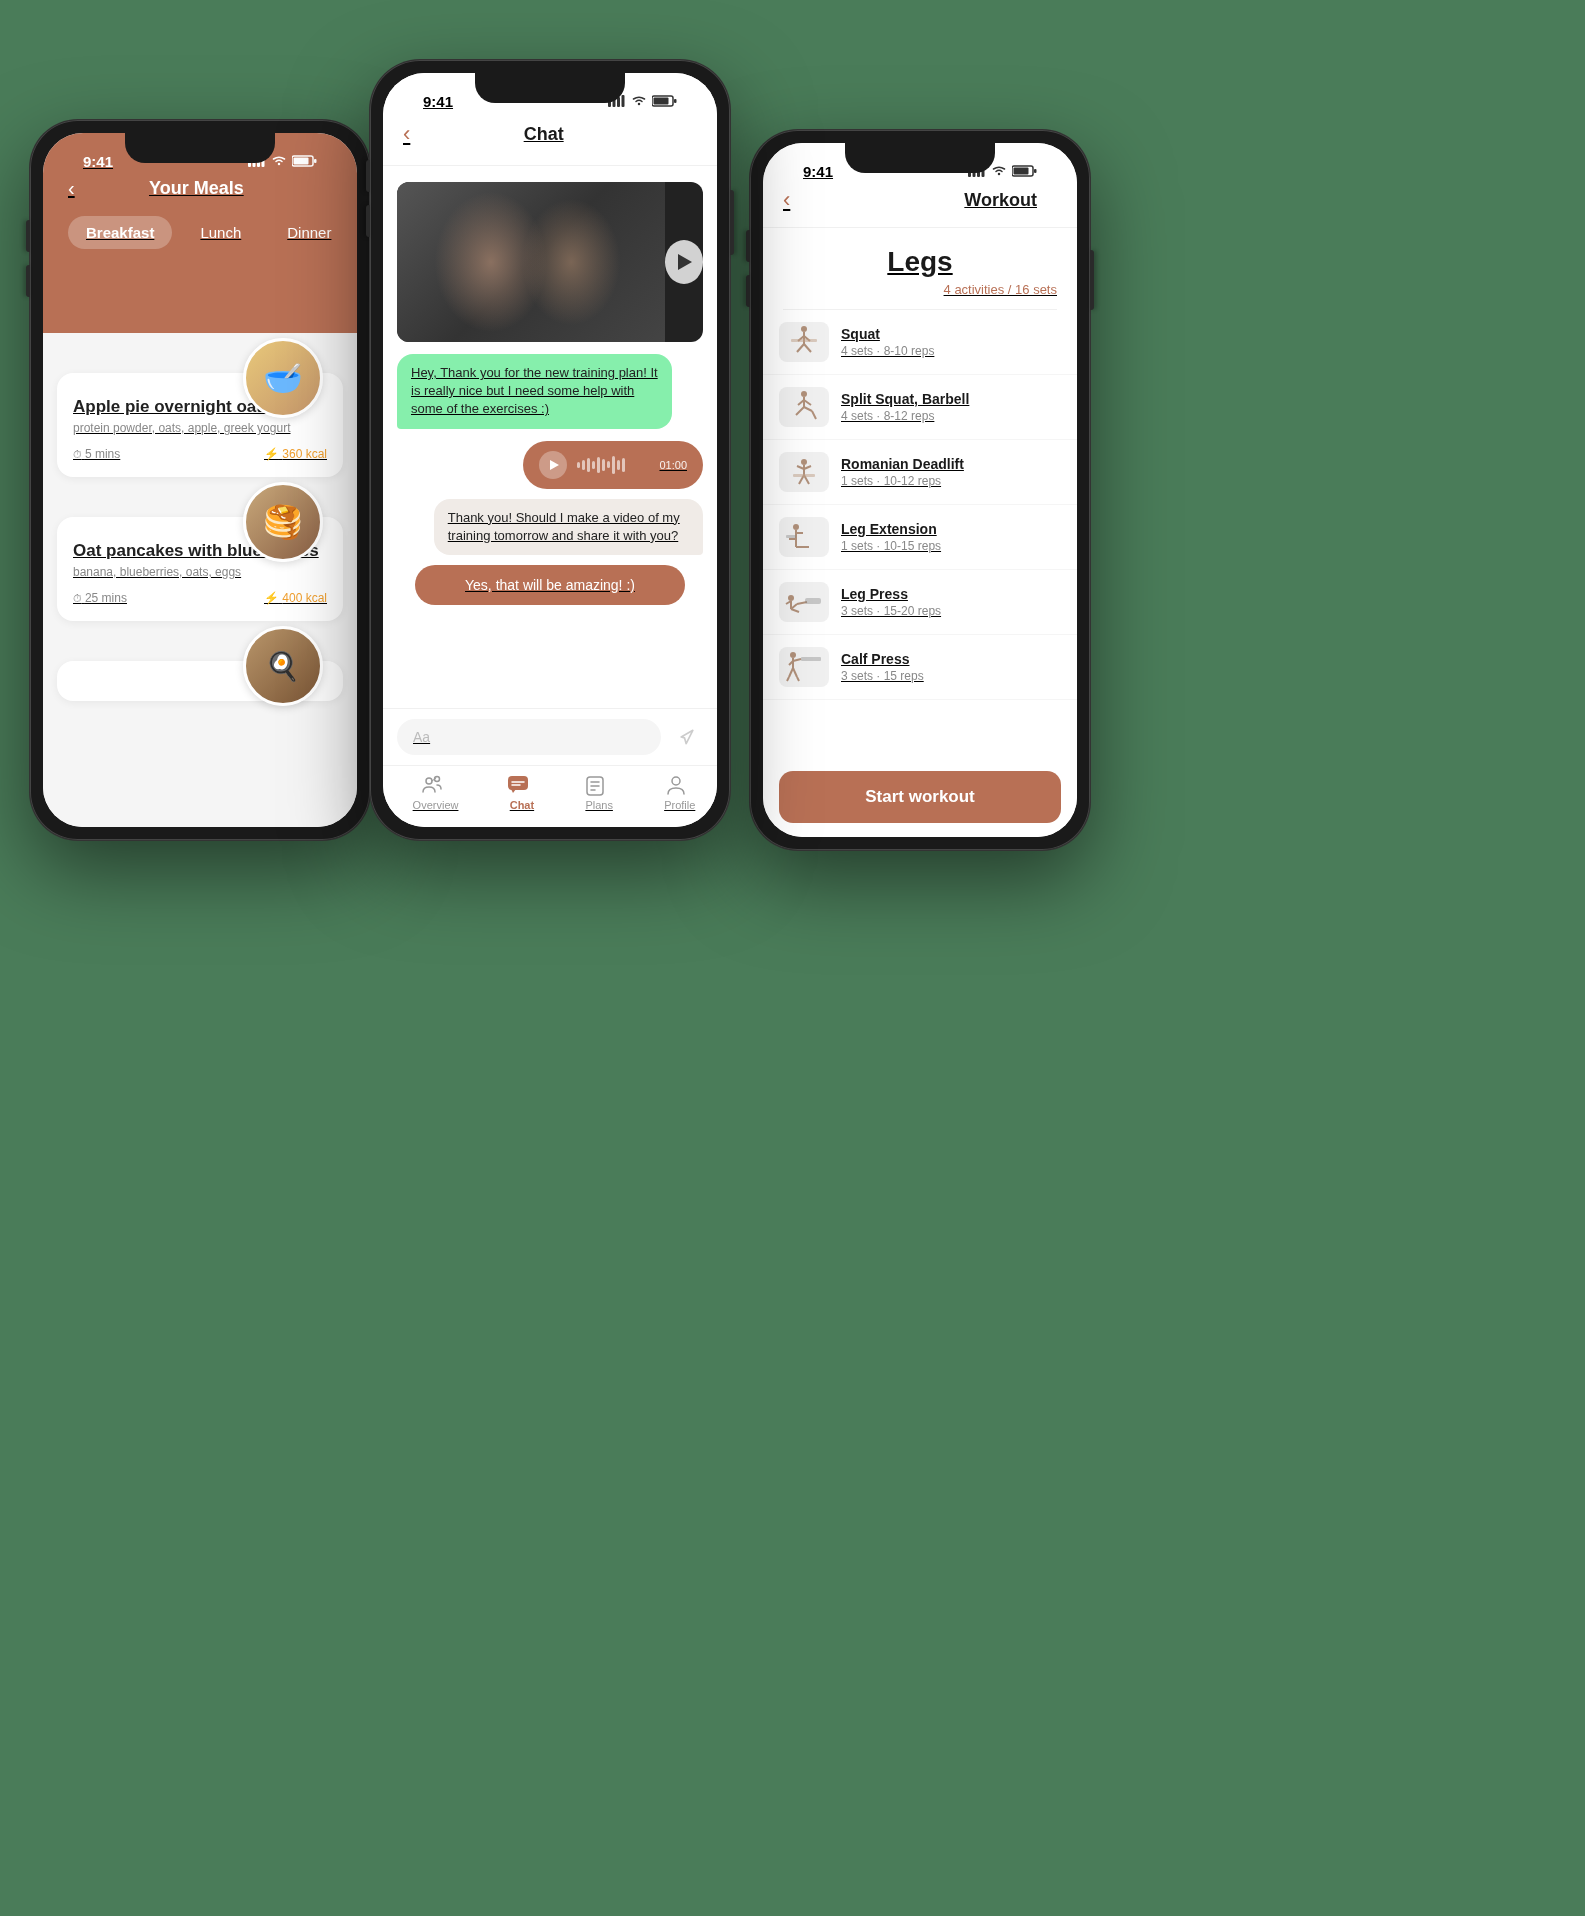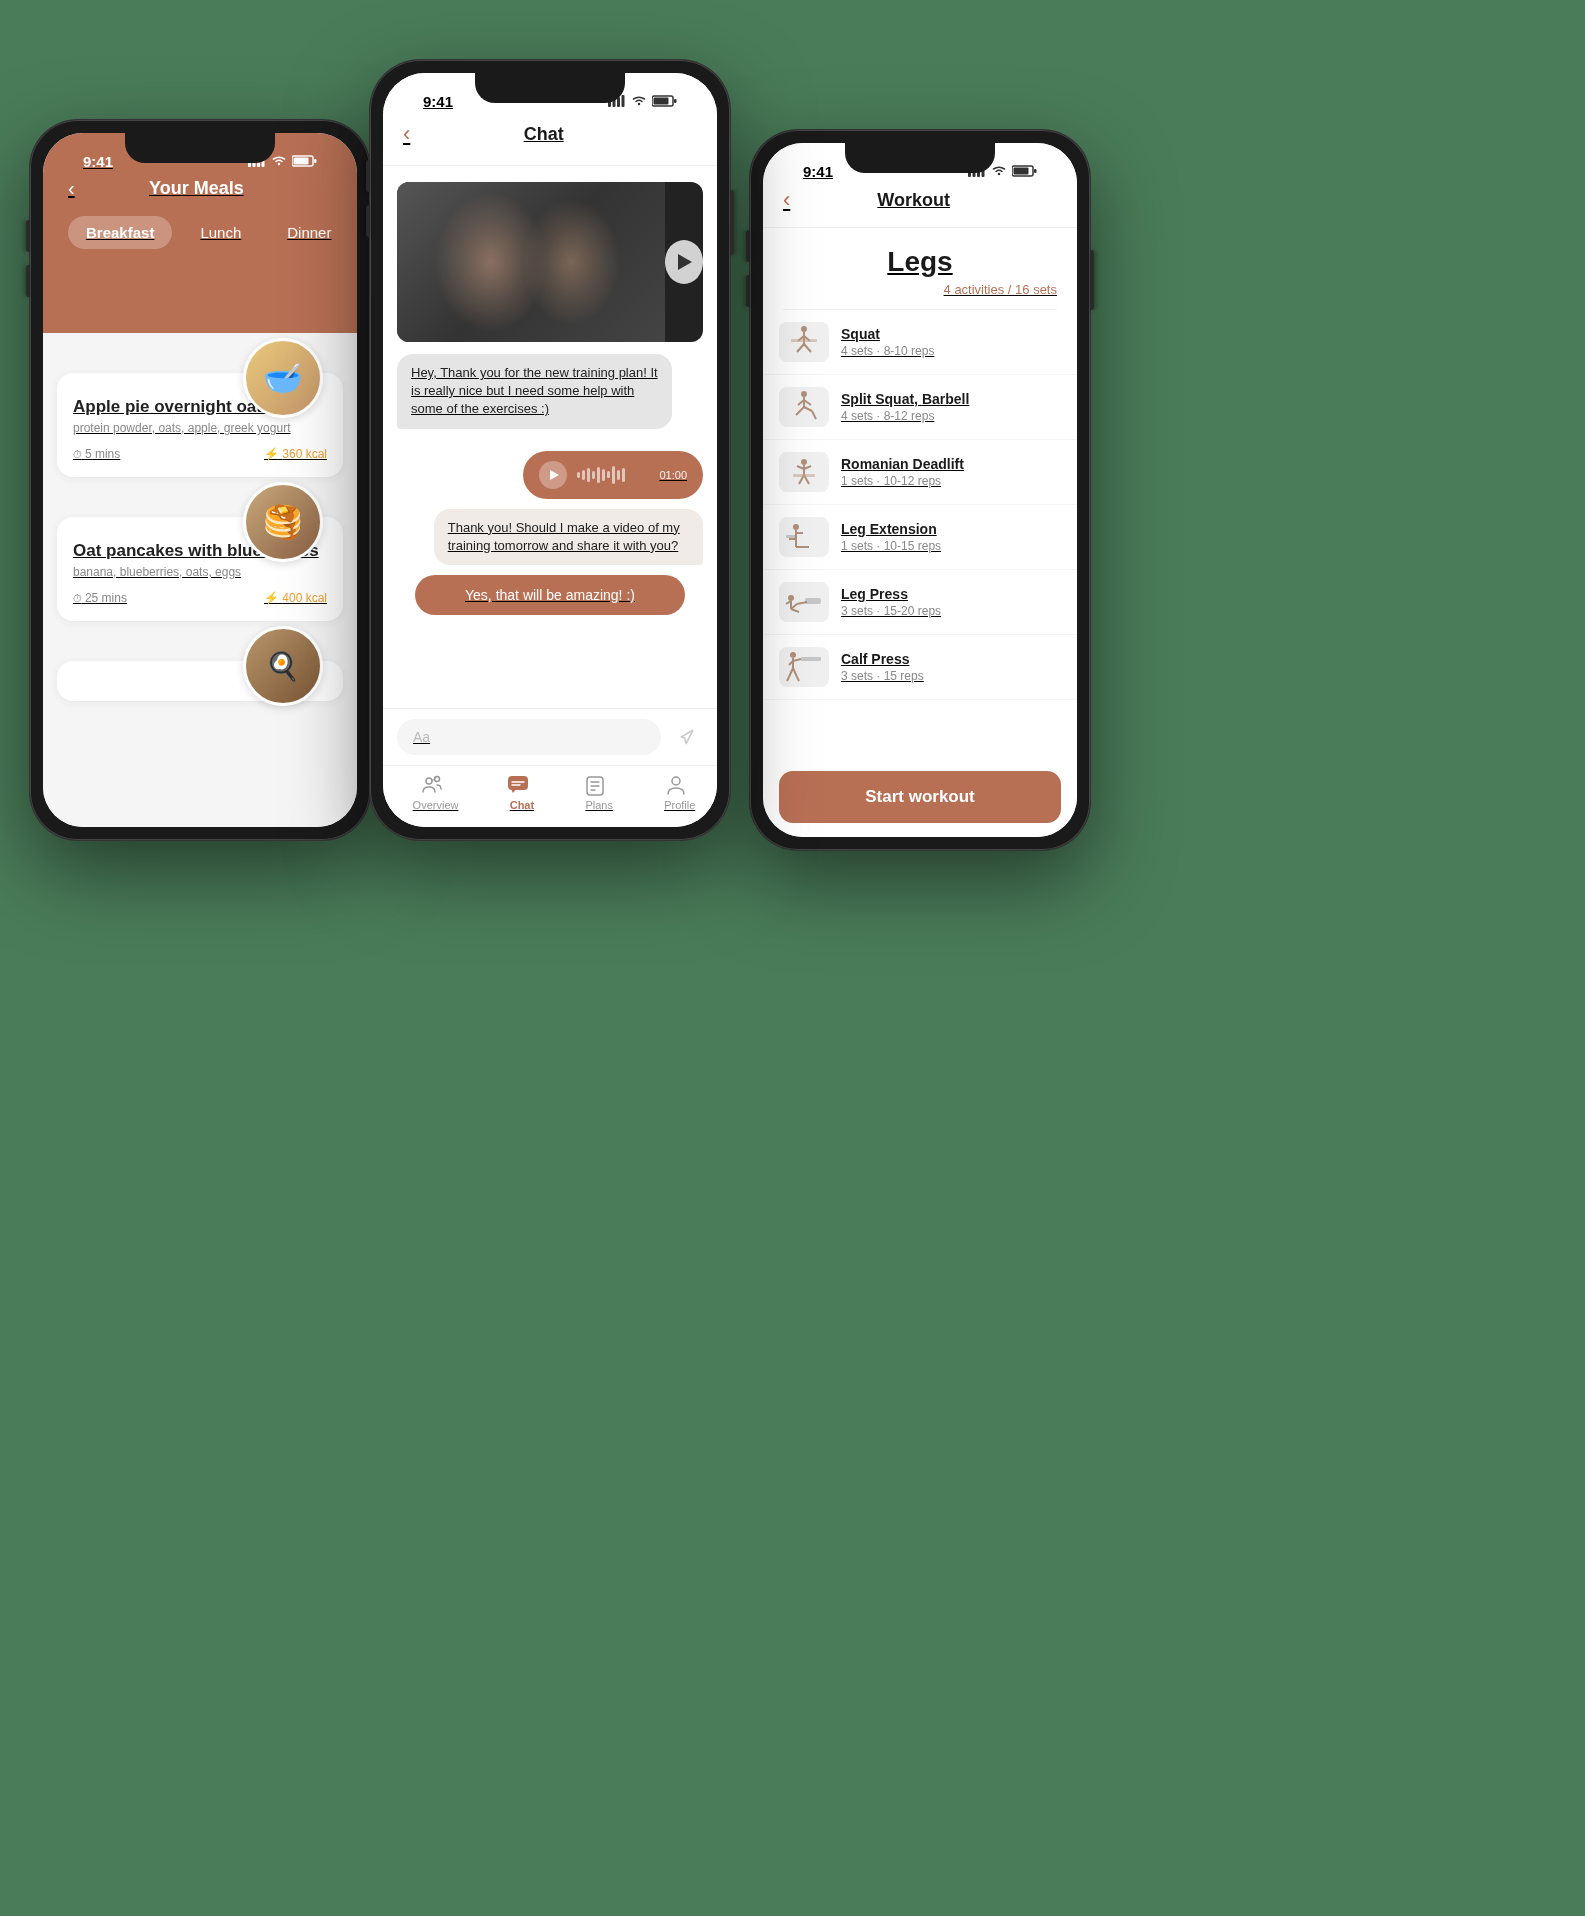--- a/index.html
+++ b/index.html
@@ -296,24 +296,24 @@
     .play-triangle {
       width: 0;
       height: 0;
       border-left: 14px solid #333;
       border-top: 8px solid transparent;
       border-bottom: 8px solid transparent;
       margin-left: 3px;
     }
 
     .msg-received {
-      background: #e5e5e5;
+      background: #86efac;
       border-radius: 16px 16px 16px 4px;
       padding: 10px 14px;
-      margin-bottom: 22px;
+      margin-bottom: 12px;
       max-width: 90%;
       font-size: 13px;
       color: #222;
       line-height: 1.4;
     }
 
     .audio-msg {
       background: #b87055;
       border-radius: 24px;
       padding: 10px 16px;
@@ -465,21 +465,21 @@
 
     .workout-header .status-bar { color: #000; }
 
     .workout-title-bar {
       display: flex;
       align-items: center;
     }
 
     .workout-title {
       flex: 1;
-      text-align: center;
+      text-align: right;
       font-size: 18px;
       font-weight: 600;
       color: #1a1a1a;
       margin-right: 20px;
     }
 
     .workout-content {
       background: #fff;
       flex: 1;
       overflow-y: auto;

